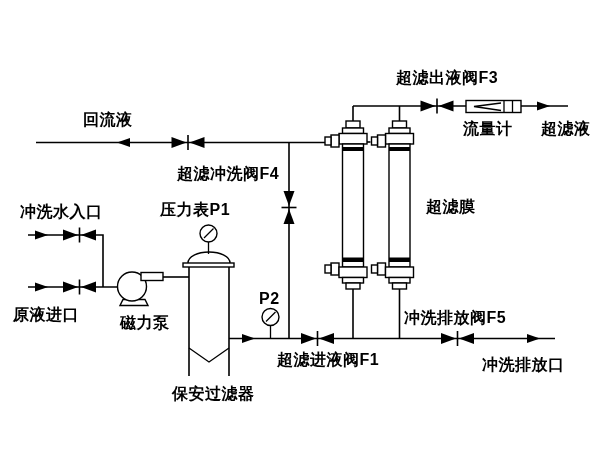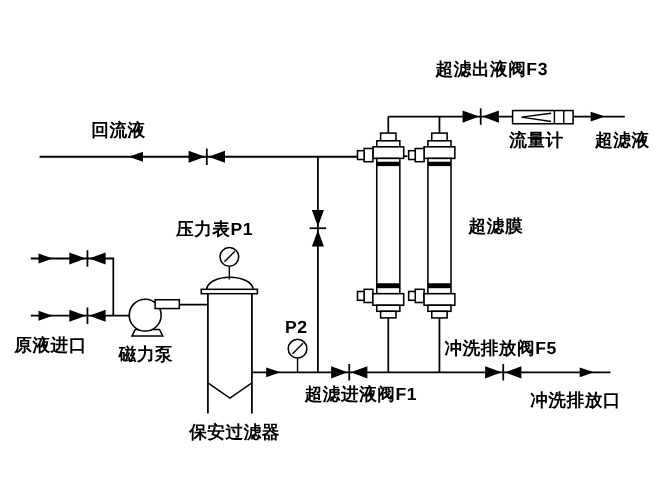--- a/index.html
+++ b/index.html
@@ -122,25 +122,27 @@
 
     <g>
       <use href="#membrane" x="353" y="0"></use>
     </g>
     <g>
       <use href="#membrane" x="399.5" y="0"></use>
     </g>
   </svg>
 
   <div class="lbl" style="left:63px;  top:112px;margin-left:20px;">回流液</div>
-  <div class="lbl" style="left:396px; top:56px;text-align:right;">超滤出液阀F3</div>
+  <div class="lbl" style="left:396px; top:70px;text-align:right;">超滤出液阀F3</div>
   <div class="lbl" style="left:463px; top:121px;">流量计</div>
   <div class="lbl" style="left:529px; top:121px;margin-left:12px;">超滤液</div>
+  <div class="lbl" style="left:177px; top:166px;">超滤冲洗阀F4</div>
+  <div class="lbl" style="left:20px;  top:204px;">冲洗水入口</div>
   <div class="lbl" style="left:160px; top:202px;">压力表P1</div>
   <div class="lbl" style="left:426px; top:199px;">超滤膜</div>
   <div class="lbl" style="left:13px;  top:307px;">原液进口</div>
-  <div class="lbl" style="left:108px; top:315px;">磁力泵</div>
+  <div class="lbl" style="left:120px; top:315px;">磁力泵</div>
   <div class="lbl" style="left:259px; top:291px;">P2</div>
   <div class="lbl" style="left:404px; top:310px;">冲洗排放阀F5</div>
   <div class="lbl" style="left:277px; top:352px;">超滤进液阀F1</div>
   <div class="lbl" style="left:482px; top:357px;">冲洗排放口</div>
   <div class="lbl" style="left:172px; top:386px;">保安过滤器</div>
 </div>
 
 </body></html>

